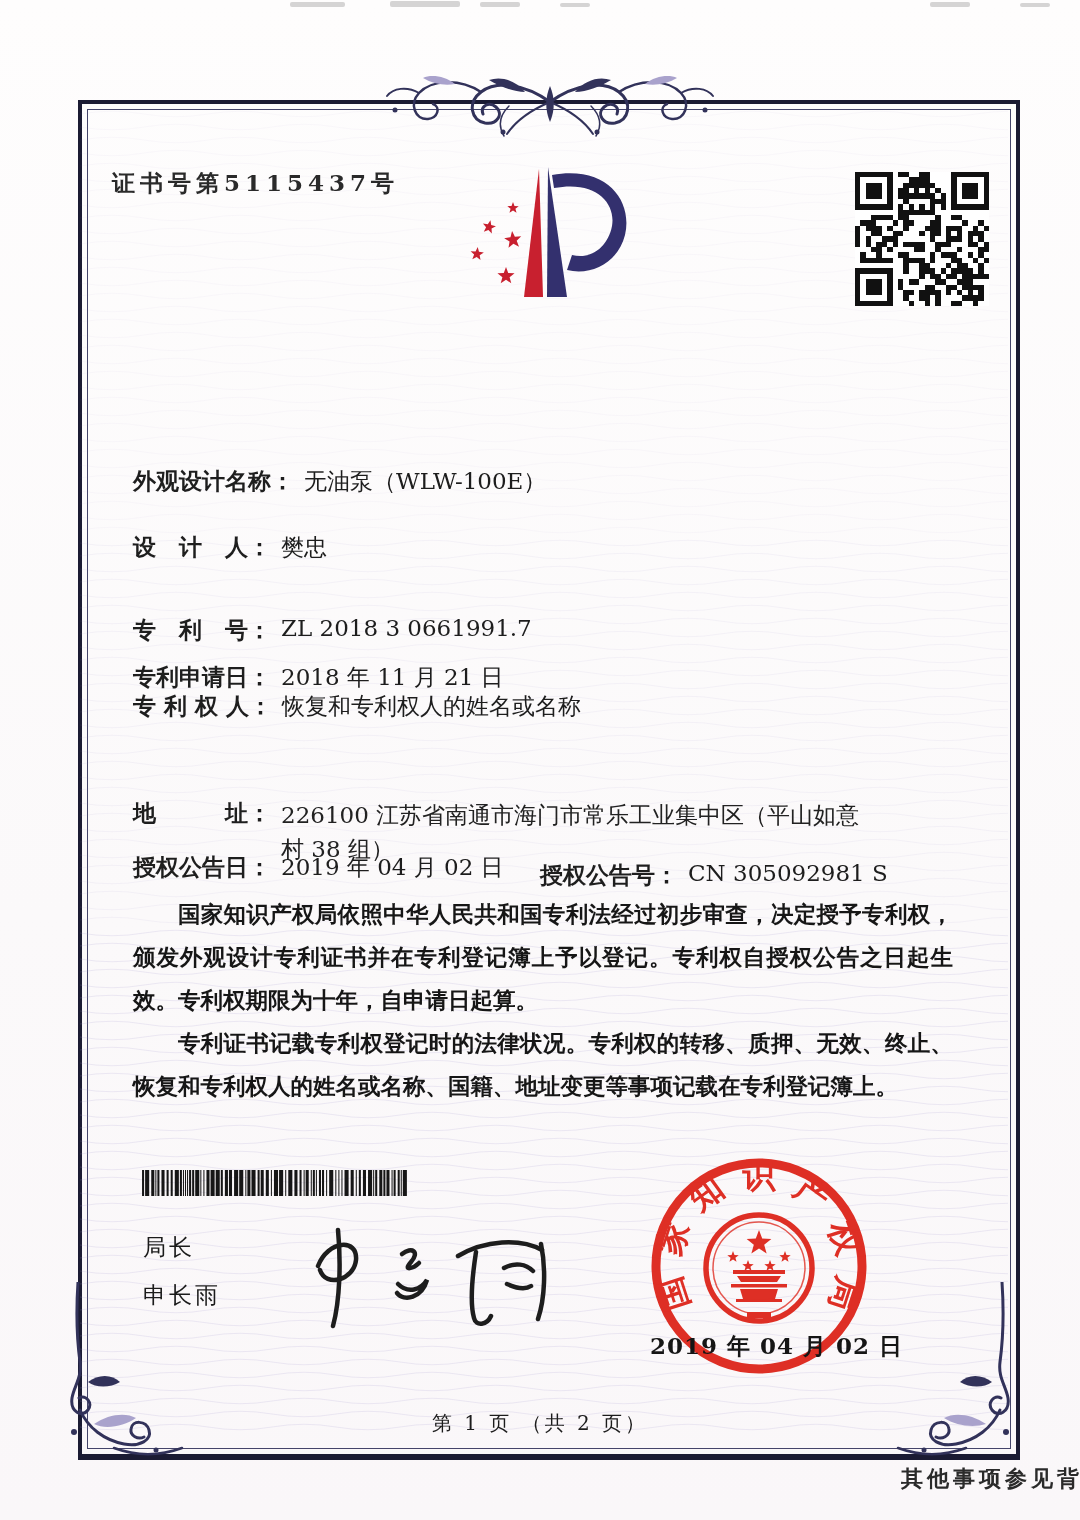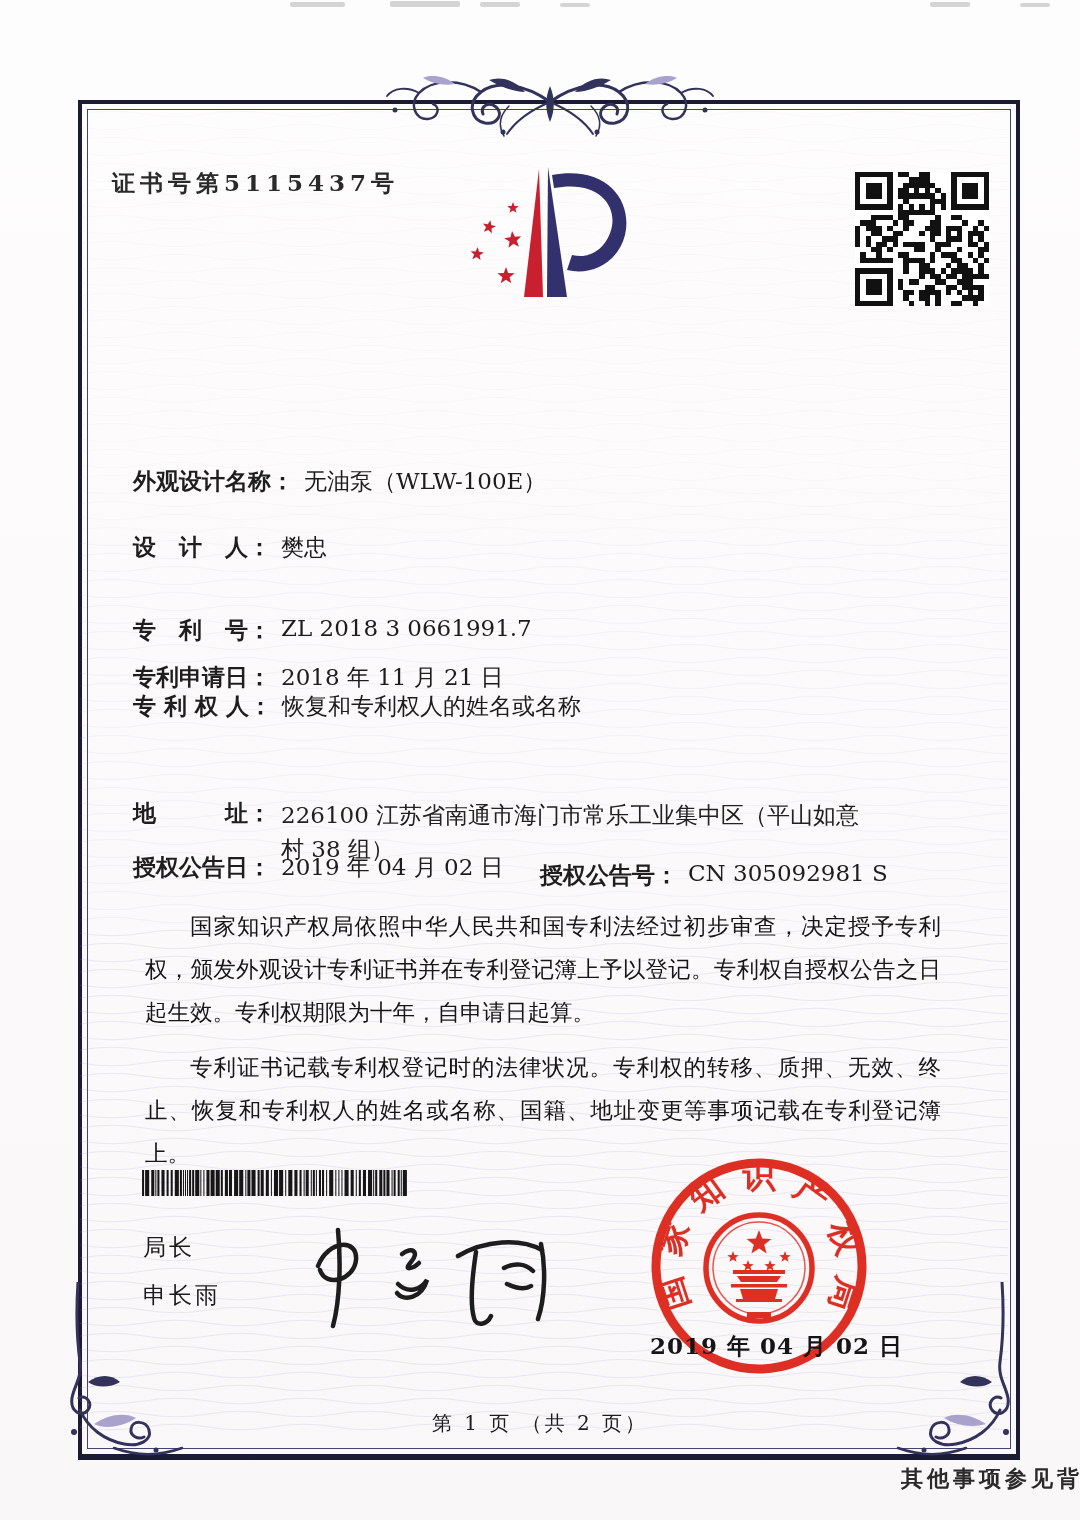--- a/index.html
+++ b/index.html
@@ -21,21 +21,21 @@
   .title{left:0;top:340px;width:100%;text-align:center;font-size:52px;font-weight:700;
          letter-spacing:10px;color:#101010;}
   
   .field{position:absolute;left:133px;font-size:23px;display:flex;white-space:nowrap;}
   .field .lab{font-weight:600;color:#1e1e1e;}
   .field .val{margin-left:10px;color:#1d1d1d;font-weight:400;}
   .addr-val{margin-left:10px;line-height:34px;white-space:nowrap;}
   .pair2{position:absolute;left:407px;top:0;display:flex;white-space:nowrap;margin-top:8px;}
   
   .paras{left:133px;top:893px;width:820px;font-size:22.5px;line-height:43px;text-align:justify;color:#161616;}
-  .paras p{margin:12px;text-indent:2em;}
+  .paras p{margin:0;text-indent:2em;font-weight:bold;}
   
   .sig-title{left:143px;top:1232px;font-size:23px;letter-spacing:3px;font-family:"DejaVu Sans","Liberation Sans",sans-serif;color:#1b1b1b;}
   .sig-name{left:143px;top:1280px;font-size:23px;letter-spacing:3px;font-family:"DejaVu Sans","Liberation Sans",sans-serif;color:#1b1b1b;}
   
   .seal{left:643px;top:1146px;opacity:.94;}
   .ring-ch{font:700 33px "DejaVu Serif","Liberation Serif",serif;}
   .seal-date{left:650px;top:1331px;width:210px;font-size:23px;font-weight:600;color:#151515;letter-spacing:1px;white-space:nowrap;}
   
   .page-info{left:0;top:1410px;width:100%;text-align:center;font-size:20px;letter-spacing:3px;color:#1c1c1c;}
   .back-note{left:0;top:1464px;width:100%;text-align:right;font-size:22px;letter-spacing:4px;color:#2a2a2a;font-weight:600;padding-left:29px;}

